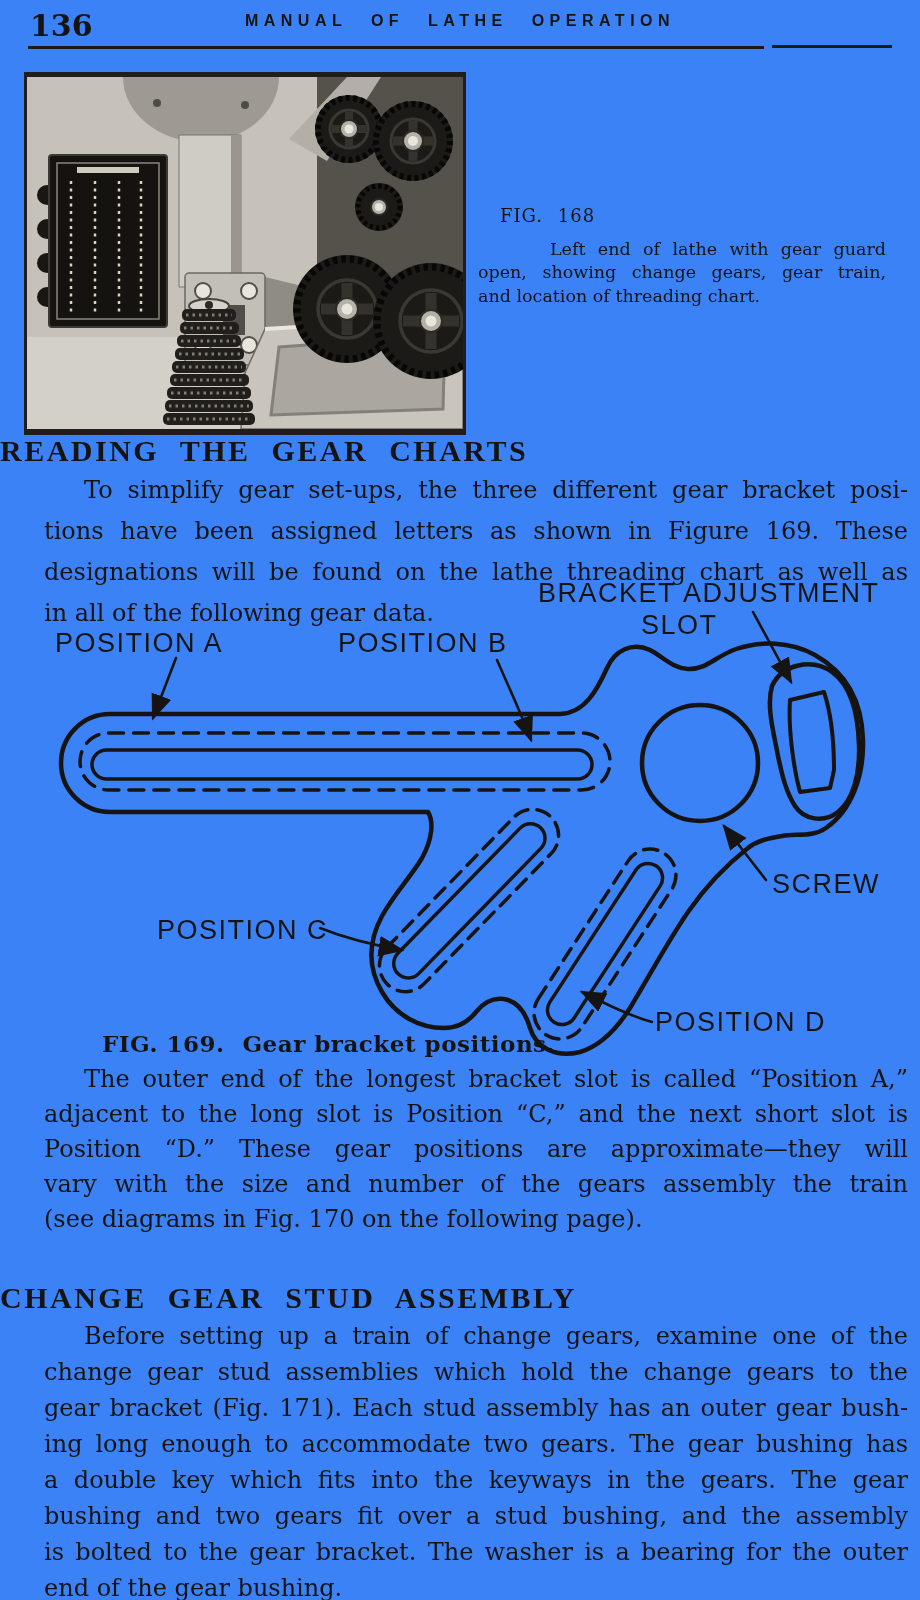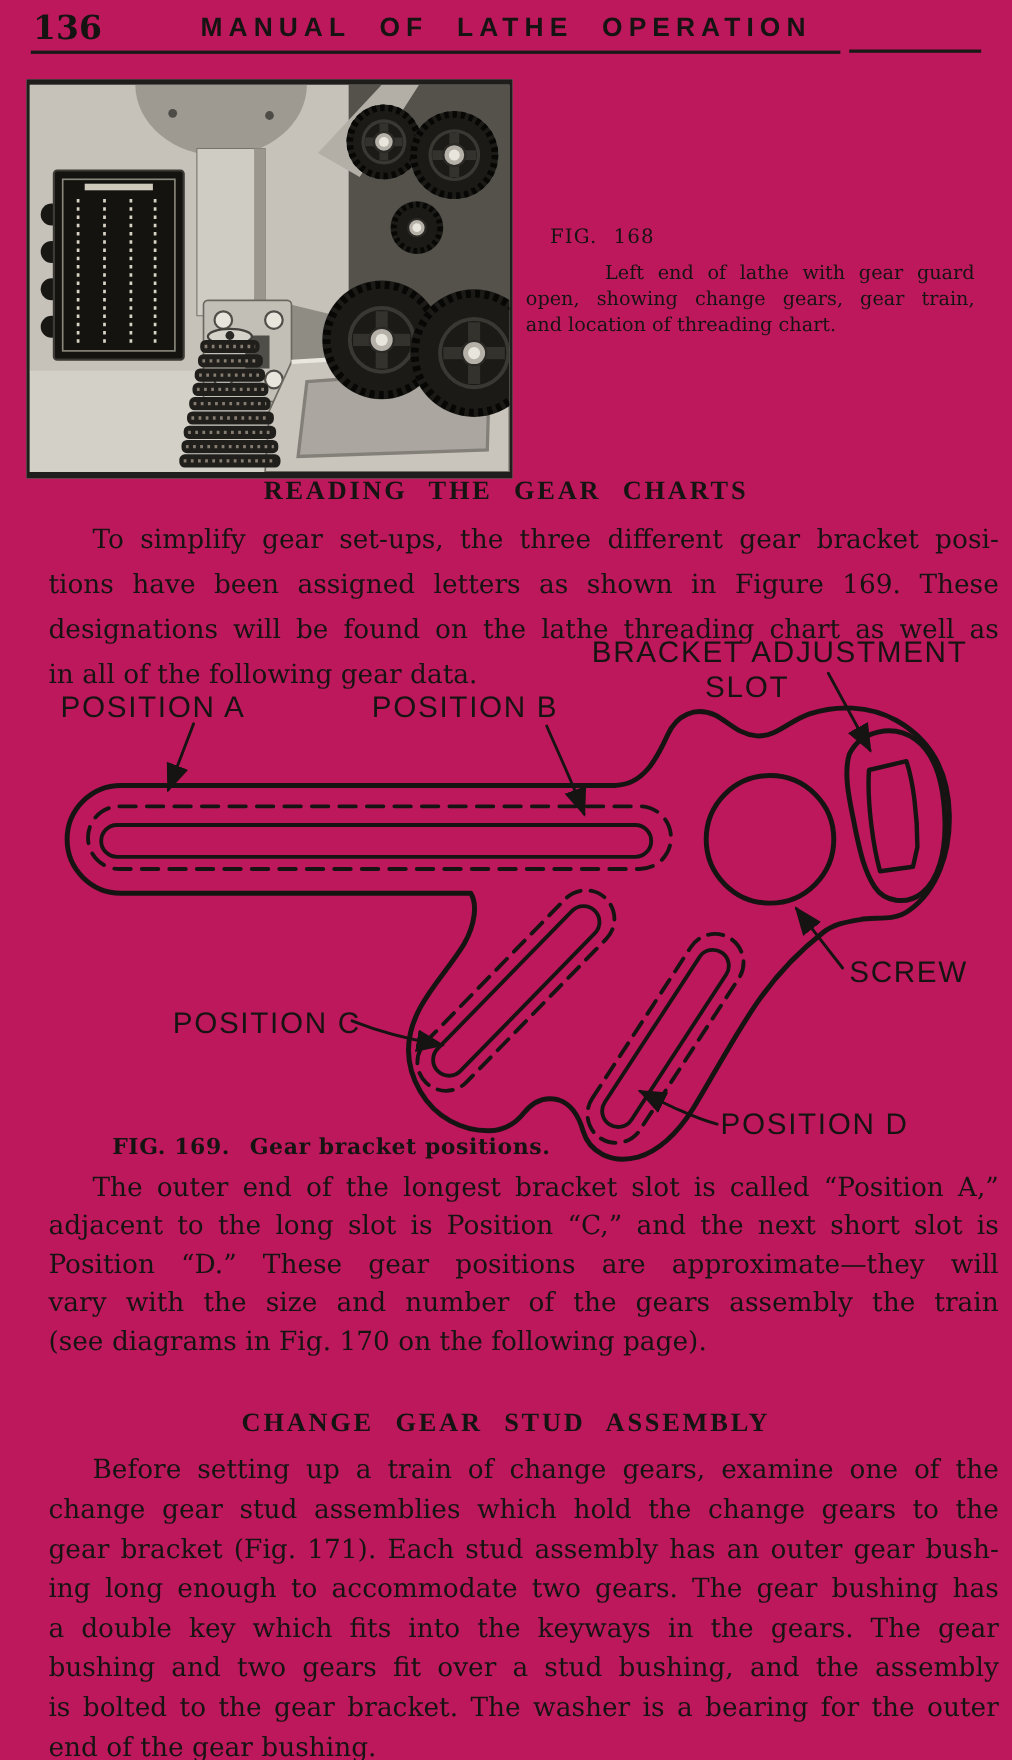--- a/index.html
+++ b/index.html
@@ -1,52 +1,52 @@
 <!DOCTYPE html>
 <html><head>
 <meta charset="utf-8">
 <style>
   html,body{margin:0;padding:0;background:#d8d8d4;}
-  .page{position:relative;width:920px;height:1600px;margin:0 auto;background:#be185d;
+  .page{position:relative;width:920px;height:1600px;margin:0 auto;background:#3b82f6;
         color:#161412;font-family:"DejaVu Serif",serif;overflow:hidden;}
   
   .pgnum{position:absolute;left:30px;top:8px;font-size:30px;font-weight:bold;}
   .ptitle{position:absolute;left:0;right:0;top:12px;text-align:center;
-          font-family:"Liberation Sans",sans-serif;font-size:24px;font-weight:700;
+          font-family:"Liberation Sans",sans-serif;font-size:16px;font-weight:700;
           letter-spacing:5.5px;word-spacing:14px;}
   .rule{position:absolute;height:3px;background:#1b1917;}
   .rule.r1{left:28px;top:46px;width:736px;}
   .rule.r2{left:772px;top:45px;width:120px;}
   
   .photo{position:absolute;left:24px;top:72px;width:436px;height:352px;
          border:3px solid #1f1e1c;border-top-width:5px;border-bottom-width:6px;background:#b6b2aa;}
   
   .cap168{position:absolute;left:478px;top:204px;width:408px;font-size:17.5px;line-height:23.5px;}
   .cap168 .flabel{text-align:left;padding-left:22px;font-size:18px;letter-spacing:1px;
                   word-spacing:8px;margin-bottom:10px;}
   .cap-line{text-align:justify;text-align-last:justify;}
   .cap-line.first{text-indent:72px;}
   .cap-line.last{text-align-last:left;}
   
-  .shead{position:absolute;left:0;right:0;text-align:center;font-family:"Liberation Serif",serif;
-         font-weight:700;font-size:24px;letter-spacing:2.5px;word-spacing:11px;}
+  .shead{position:absolute;left:0;right:0;text-align:left;font-family:"Liberation Serif",serif;
+         font-weight:700;font-size:30px;letter-spacing:2.5px;word-spacing:11px;}
   .h1{top:434px;}
   .h2{top:1281px;}
   
   .para{position:absolute;left:28px;width:864px;font-size:24px;margin-left:16px;}
   .p1{top:470px;line-height:41px;}
   .p2{top:1062px;line-height:35px;}
   .p3{top:1318px;line-height:36px;}
   .bline{text-align:justify;text-align-last:justify;}
   .bline.first{text-indent:40px;}
   .bline.last{text-align-last:left;}
   
   .diagram{position:absolute;left:0;top:0;width:920px;height:1080px;pointer-events:none;}
   .dlab{font-family:"Liberation Sans",sans-serif;font-size:27px;letter-spacing:1.5px;fill:#161412;}
-  .cap169{position:absolute;left:102px;top:1030px;font-size:20px;font-weight:bold;letter-spacing:.5px;}
+  .cap169{position:absolute;left:102px;top:1030px;font-size:23px;font-weight:bold;letter-spacing:.5px;}
   .cap169 .gap{display:inline-block;width:18px;}
 </style>
 </head>
 <body>
 
 <div class="page">
 
   <div class="pgnum">136</div>
   <div class="ptitle">MANUAL OF LATHE OPERATION</div>
   <div class="rule r1"></div>

